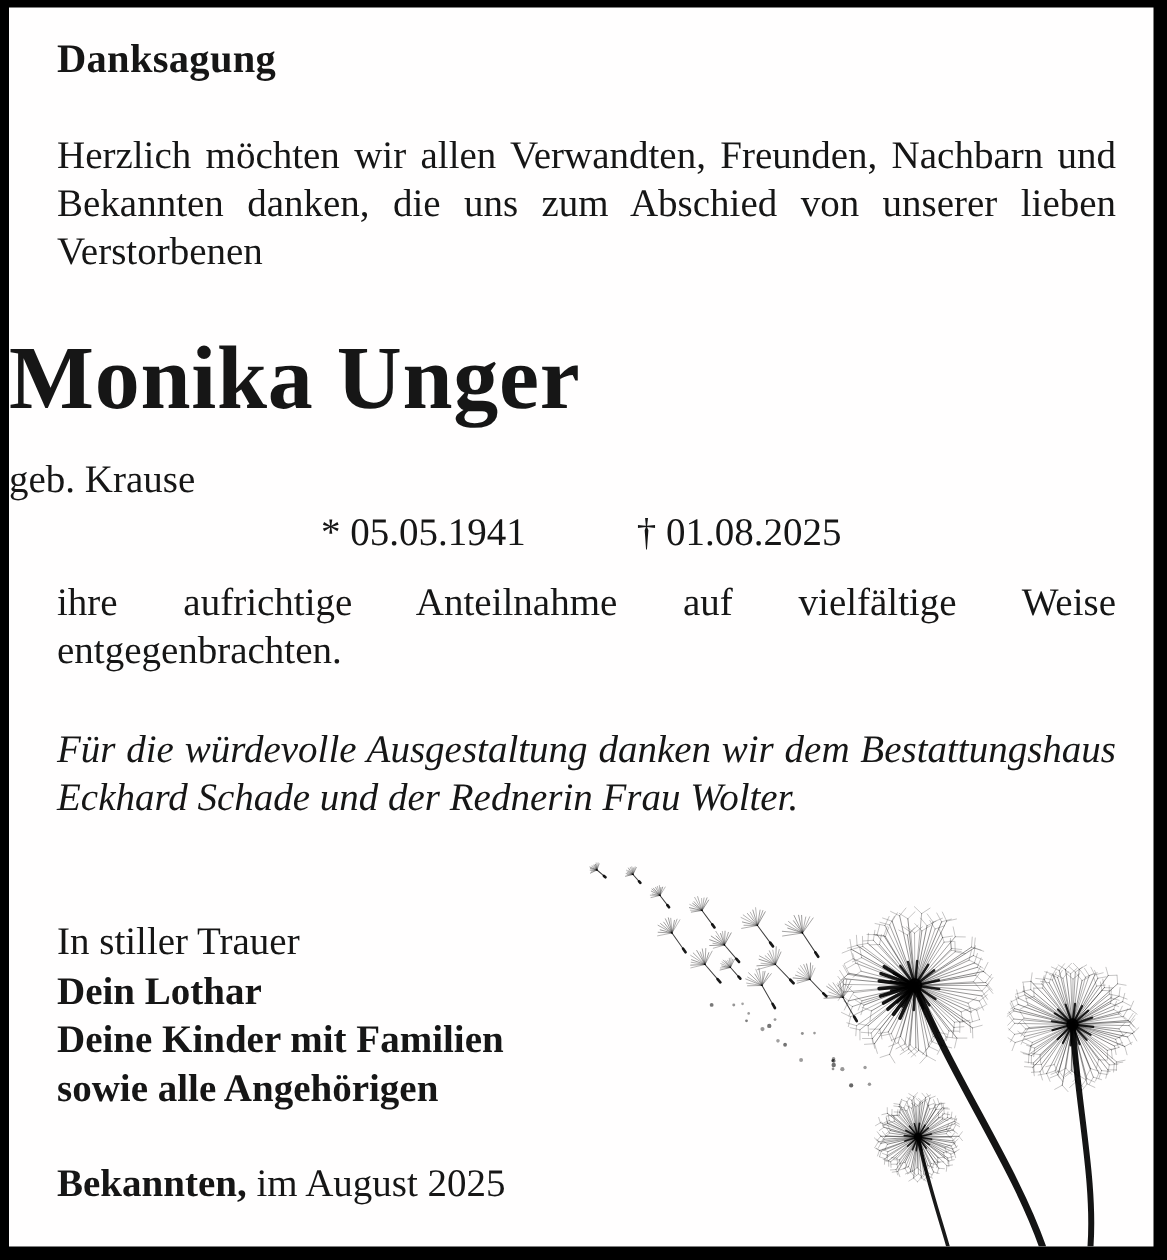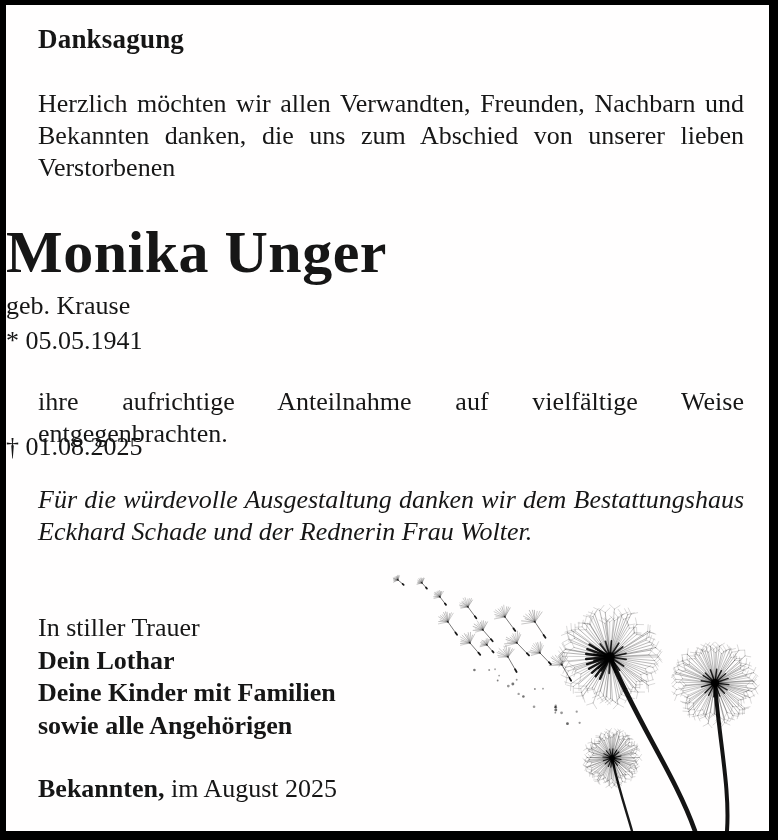--- a/index.html
+++ b/index.html
@@ -33,24 +33,24 @@
   .para-body1 { top: 381px; }
   .para-body2 { top: 479px; font-style: italic; }
   .name-block {
     top: 212px; left: 0; width: 763px;
     text-align: left;
   }
   .deceased-name {
     font-size: 60px; font-weight: bold; line-height: 70px;
     letter-spacing: 0.5px;
   }
-  .maiden-name { font-size: 26px; line-height: 34px; margin-top: 2px; }
+  .maiden-name { font-size: 26px; line-height: 34px; margin-top: 16px; }
   .dates-row {
     display: flex; justify-content: center; gap: 74px;
-    font-size: 26px; line-height: 32px; margin-top: 2px; flex-direction: column;
+    font-size: 26px; line-height: 32px; margin-top: 2px;
   }
   .signature {
     top: 607px; left: 32px;
     font-size: 26px; line-height: 32.5px;
   }
   .signature .bold-line { font-weight: bold; }
   .place-date { top: 768px; left: 32px; font-size: 26px; line-height: 32px; }
   .place-date .place { font-weight: bold; }
   .illustration {
     top: 550px; left: 372px;

